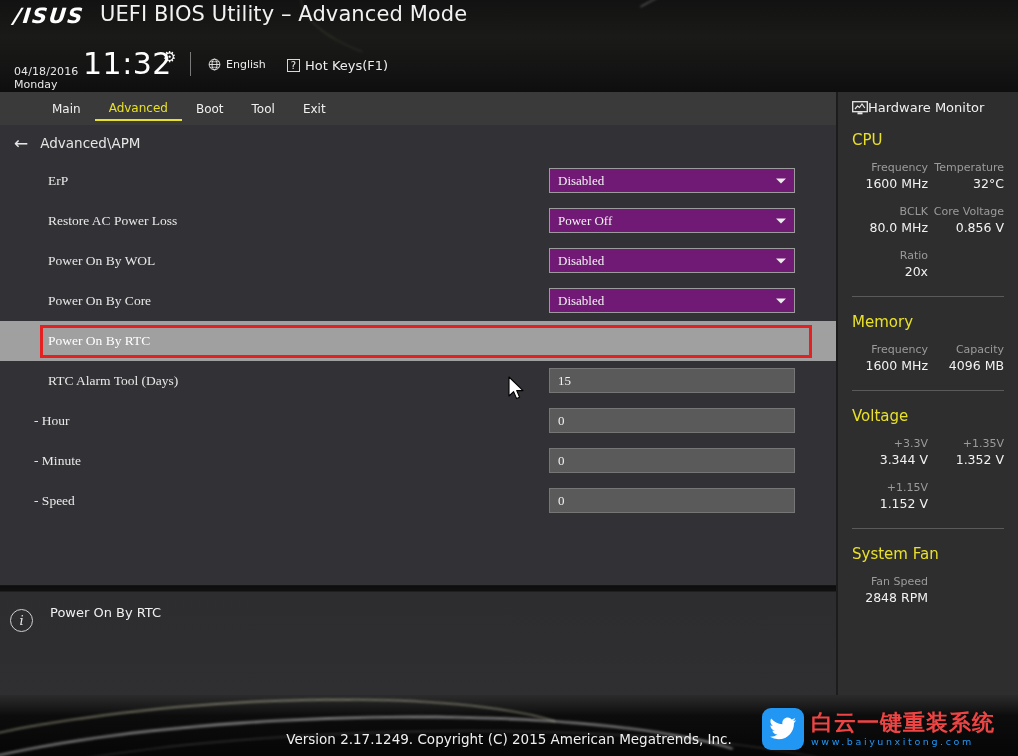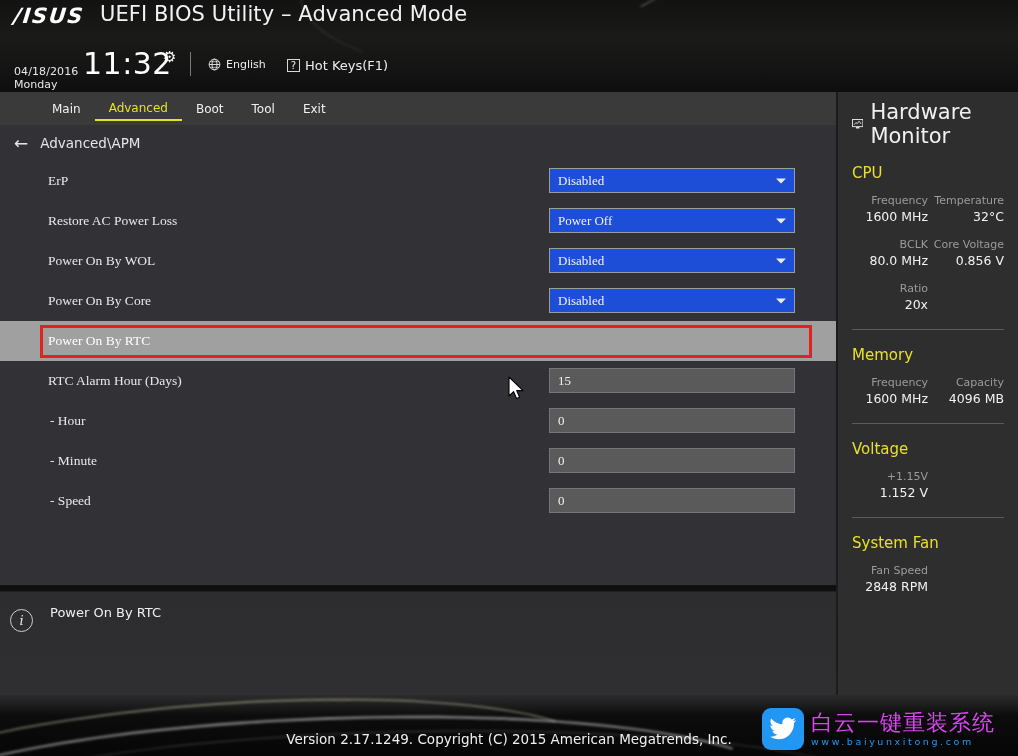--- a/index.html
+++ b/index.html
@@ -173,30 +173,30 @@
   }
   .row.selected { background: #a0a0a0; }
   .row-label {
     font-size: 13.5px;
     color: #e9e9e9;
     padding-left: 48px;
     flex: 0 0 auto;
     white-space: nowrap;
   }
   .row.selected .row-label { color: #ffffff; }
-  .row-label.indent { padding-left: 50px; }
+  .row-label.indent { padding-left: 34px; }
 
   .ctl {
     position: absolute;
     left: 549px; top: 7px;
     width: 246px; height: 25px;
   }
   .dropdown {
     width: 100%; height: 100%;
-    background: #1d4ed8;
+    background: #701a75;
     border: 1px solid #9b9b9b;
     display: flex; align-items: center;
     padding: 0 8px;
     font-size: 13px;
     color: #f2f2f2;
     cursor: pointer;
   }
   .dropdown .caret {
     position: absolute; right: 9px; top: 50%;
     transform: translateY(-50%);
@@ -263,23 +263,23 @@
     padding: 0 14px;
     overflow: hidden;
   }
   .sb-vdiv {
     position: absolute;
     left: 836px; top: 92px;
     width: 2px; height: 603px;
     background: #1c1c1c;
   }
   .sb-title {
-    display: flex; align-items: center; gap: 7px;
+    display: flex; align-items: center; gap: 0;
     margin-top: 8px;
-    font-size: 21px; color: #f0f0f0;
+    font-size: 13px; color: #f0f0f0;
   }
   .mon-ico { width: 16px; height: 14px; display: block; }
   .sb-group-title {
     margin-top: 16px;
     font-size: 15px;
     color: #e8e02a;
   }
   .sb-grid {
     display: flex;
     margin-top: 11px;
@@ -349,24 +349,24 @@
   .wm-badge {
     width: 42px; height: 42px;
     background: #2196f3;
     border-radius: 9px;
     display: flex; align-items: center; justify-content: center;
   }
   .wm-bird { width: 28px; height: 24px; display: block; }
   .wm-text { display: flex; flex-direction: column; }
   .wm-cn {
     font-size: 22px;
-    color: #d946ef;
+    color: #ef4444;
     letter-spacing: 1px;
     line-height: 24px;
-    font-weight: normal;
+    font-weight: bold;
   }
   .wm-url {
     font-size: 9.5px;
     color: #2196f3;
     letter-spacing: 2.6px;
     line-height: 13px;
   }
 
   
   .cursor {
@@ -470,21 +470,21 @@
           <span class="caret"></span>
         </div>
       </div>
     </div>
 
     <div class="row selected">
       <span class="row-label">Power On By RTC</span>
     </div>
 
     <div class="row">
-      <span class="row-label">RTC Alarm Hour (Days)</span>
+      <span class="row-label">RTC Alarm Tool (Days)</span>
       <div class="ctl">
         <div class="textfield">
           <span>15</span>
         </div>
       </div>
     </div>
 
     <div class="row">
       <span class="row-label indent">- Hour</span>
       <div class="ctl">
@@ -571,20 +571,30 @@
       <div class="sb-cell">
         <div class="sb-key">Capacity</div>
         <div class="sb-val">4096 MB</div>
       </div>
     </div>
     <div class="sb-divider"></div>
 
     <div class="sb-group-title">Voltage</div>
     <div class="sb-grid">
       <div class="sb-cell">
+        <div class="sb-key">+3.3V</div>
+        <div class="sb-val">3.344 V</div>
+      </div>
+      <div class="sb-cell">
+        <div class="sb-key">+1.35V</div>
+        <div class="sb-val">1.352 V</div>
+      </div>
+    </div>
+    <div class="sb-grid">
+      <div class="sb-cell">
         <div class="sb-key">+1.15V</div>
         <div class="sb-val">1.152 V</div>
       </div>
       <div class="sb-cell"></div>
     </div>
     <div class="sb-divider"></div>
 
     <div class="sb-group-title">System Fan</div>
     <div class="sb-grid">
       <div class="sb-cell">

